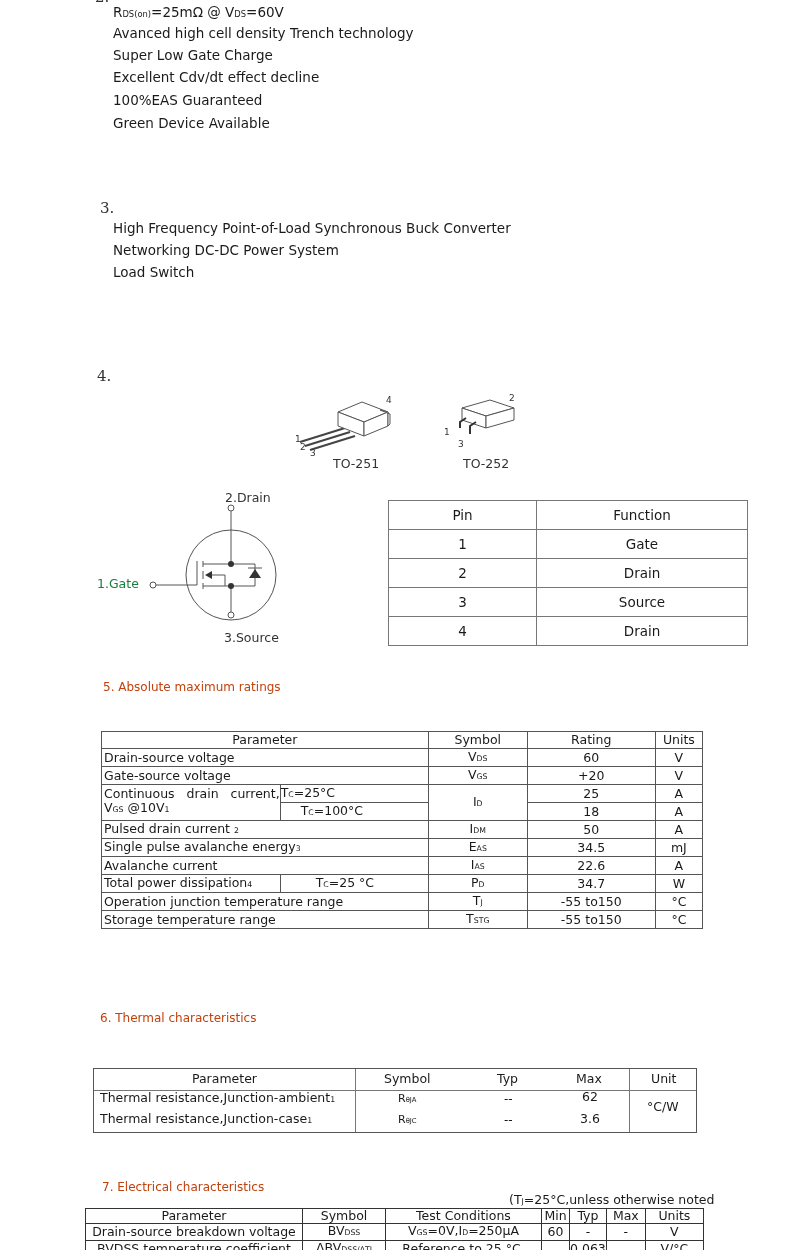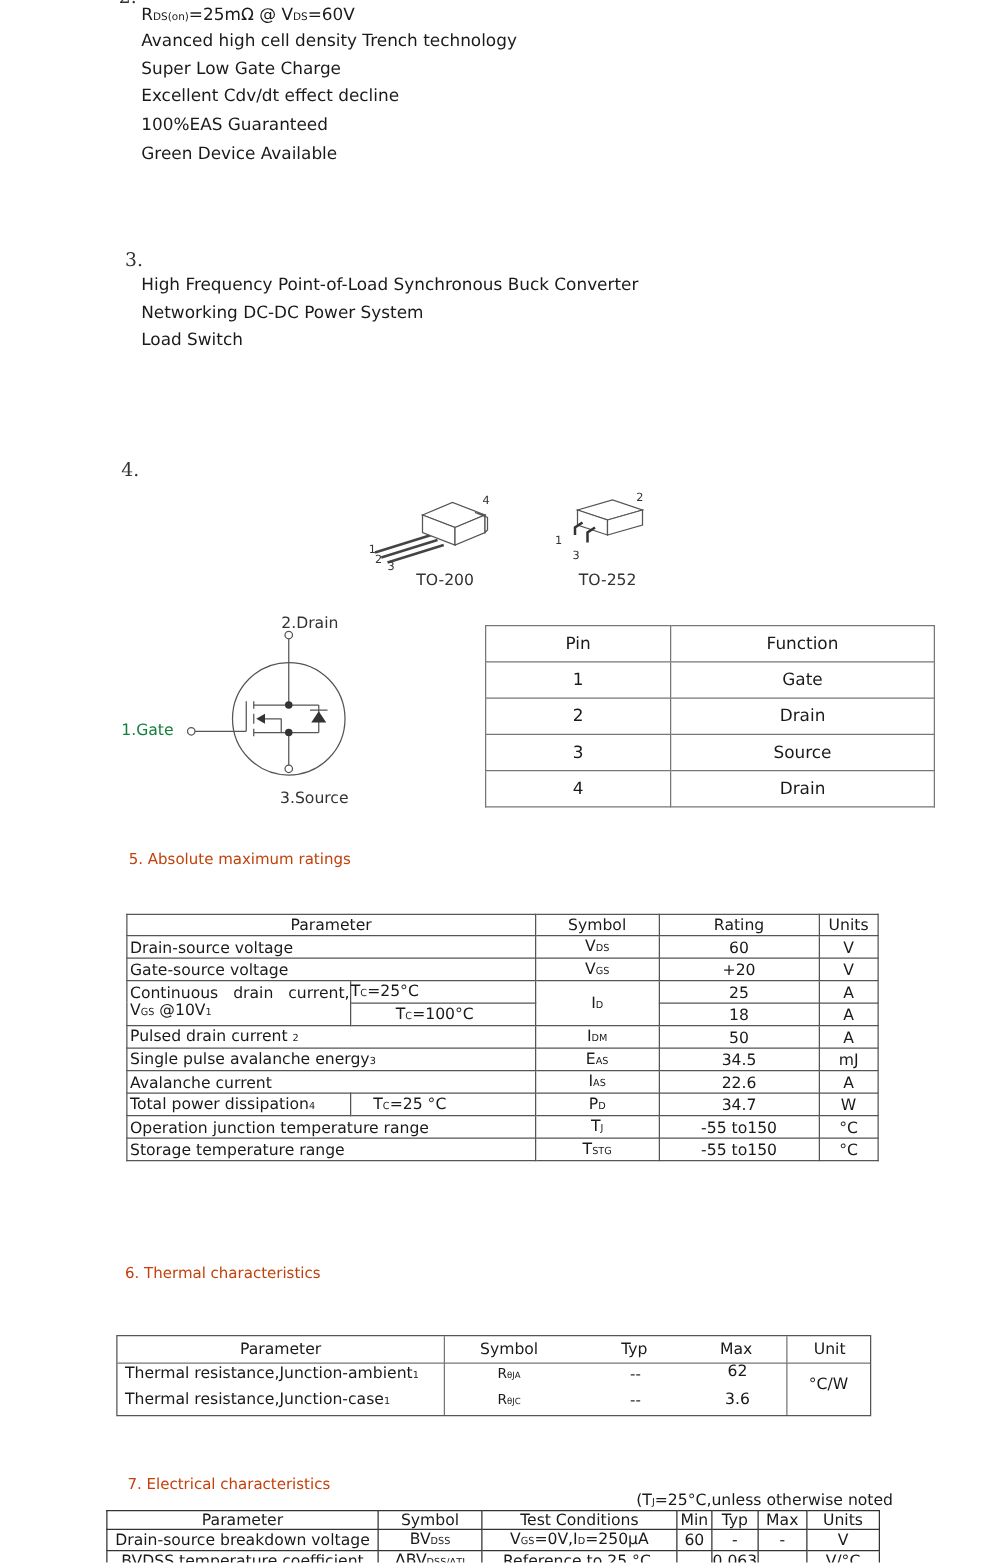--- a/index.html
+++ b/index.html
@@ -50,21 +50,21 @@
     <polygon points="48,22 72,12 98,22 74,32"></polygon>
     <polygon points="48,22 74,32 74,46 48,36"></polygon>
     <polygon points="74,32 98,22 98,36 74,46"></polygon>
     <polygon points="90,20 100,24 100,34 98,36 98,22"></polygon>
   </g>
   <text x="5" y="52" font-size="9" fill="#333" font-family="DejaVu Sans, sans-serif">1</text>
   <text x="10" y="60" font-size="9" fill="#333" font-family="DejaVu Sans, sans-serif">2</text>
   <text x="20" y="66" font-size="9" fill="#333" font-family="DejaVu Sans, sans-serif">3</text>
   <text x="96" y="13" font-size="9" fill="#333" font-family="DejaVu Sans, sans-serif">4</text>
 </svg>
-<div class="pkg-label" style="left:333px;top:456px;">TO-200</div>
+<div class="pkg-label" style="left:333px;top:456px;">TO-251</div>
 
 <svg class="abs" style="left:440px;top:388px;" width="90" height="65" viewBox="0 0 90 65">
   <g stroke="#555" stroke-width="1" fill="#fff">
     <polygon points="22,20 50,12 74,20 46,28"></polygon>
     <polygon points="22,20 46,28 46,40 22,32"></polygon>
     <polygon points="46,28 74,20 74,32 46,40"></polygon>
     <polyline points="26,30 20,34 20,40" fill="none" stroke="#333" stroke-width="2"></polyline>
     <polyline points="36,34 30,38 30,46" fill="none" stroke="#333" stroke-width="2"></polyline>
   </g>
   <text x="4" y="47" font-size="9" fill="#333" font-family="DejaVu Sans, sans-serif">1</text>
@@ -155,21 +155,21 @@
     <td class="l" rowspan="2" style="width:166px;line-height:14px;">
       <div style="white-space:pre;">Continuous   drain   current,</div>
       <div><span>V</span><sub class="s">GS</sub><span> @10V</span><sub class="s">1</sub></div>
     </td>
     <td class="l" style="padding-left:0;">T<sub class="s">C</sub>=<span>25°C</span></td>
     <td class="c" rowspan="2">I<sub class="s">D</sub></td>
     <td class="c">25</td>
     <td class="c">A</td>
   </tr>
   <tr>
-    <td class="l" style="padding-left:36px;">T<sub class="s">C</sub>=<span>100°C</span></td>
+    <td class="l" style="padding-left:20px;">T<sub class="s">C</sub>=<span>100°C</span></td>
     <td class="c">18</td>
     <td class="c">A</td>
   </tr>
   <tr>
     <td class="l" colspan="2">Pulsed drain current <sub class="s">2</sub></td>
     <td class="c">I<sub class="s">DM</sub></td>
     <td class="c">50</td>
     <td class="c">A</td>
   </tr>
   <tr>
@@ -179,21 +179,21 @@
     <td class="c">mJ</td>
   </tr>
   <tr>
     <td class="l" colspan="2">Avalanche current</td>
     <td class="c">I<sub class="s">AS</sub></td>
     <td class="c">22.6</td>
     <td class="c">A</td>
   </tr>
   <tr>
     <td class="l">Total power dissipation<sub class="s">4</sub></td>
-    <td class="l" style="padding-left:18px;">T<sub class="s">C</sub>=<span>25 °C</span></td>
+    <td class="l" style="padding-left:35px;">T<sub class="s">C</sub>=<span>25 °C</span></td>
     <td class="c">P<sub class="s">D</sub></td>
     <td class="c">34.7</td>
     <td class="c">W</td>
   </tr>
   <tr>
     <td class="l" colspan="2">Operation junction temperature range</td>
     <td class="c">T<sub class="s">J</sub></td>
     <td class="c">-55 to150</td>
     <td class="c">°C</td>
   </tr>

